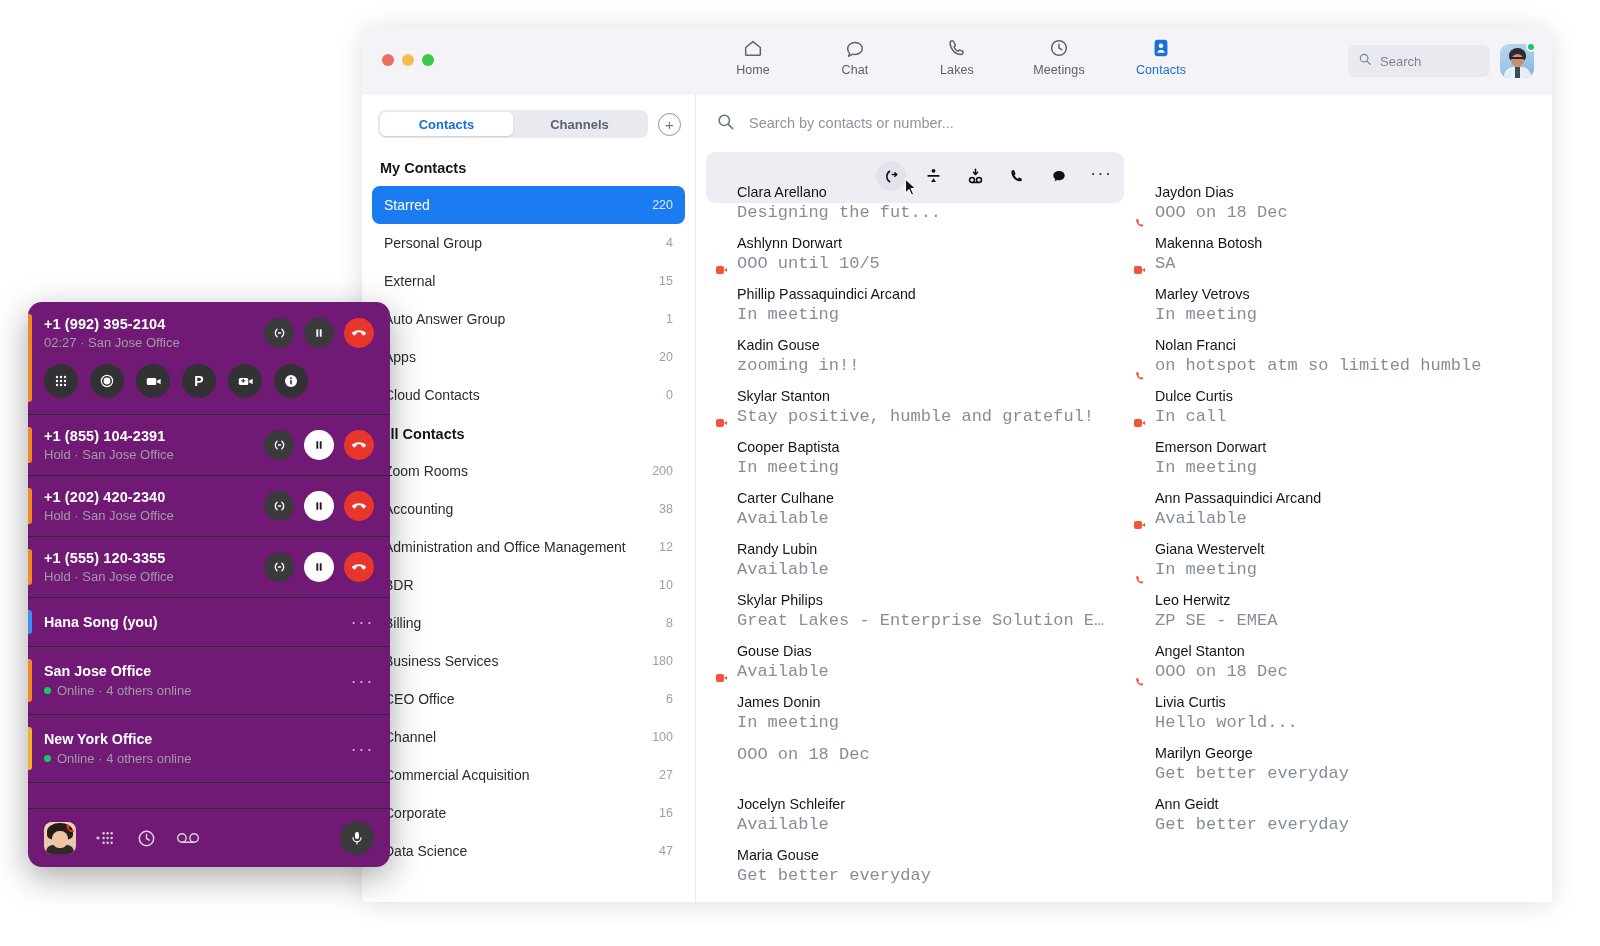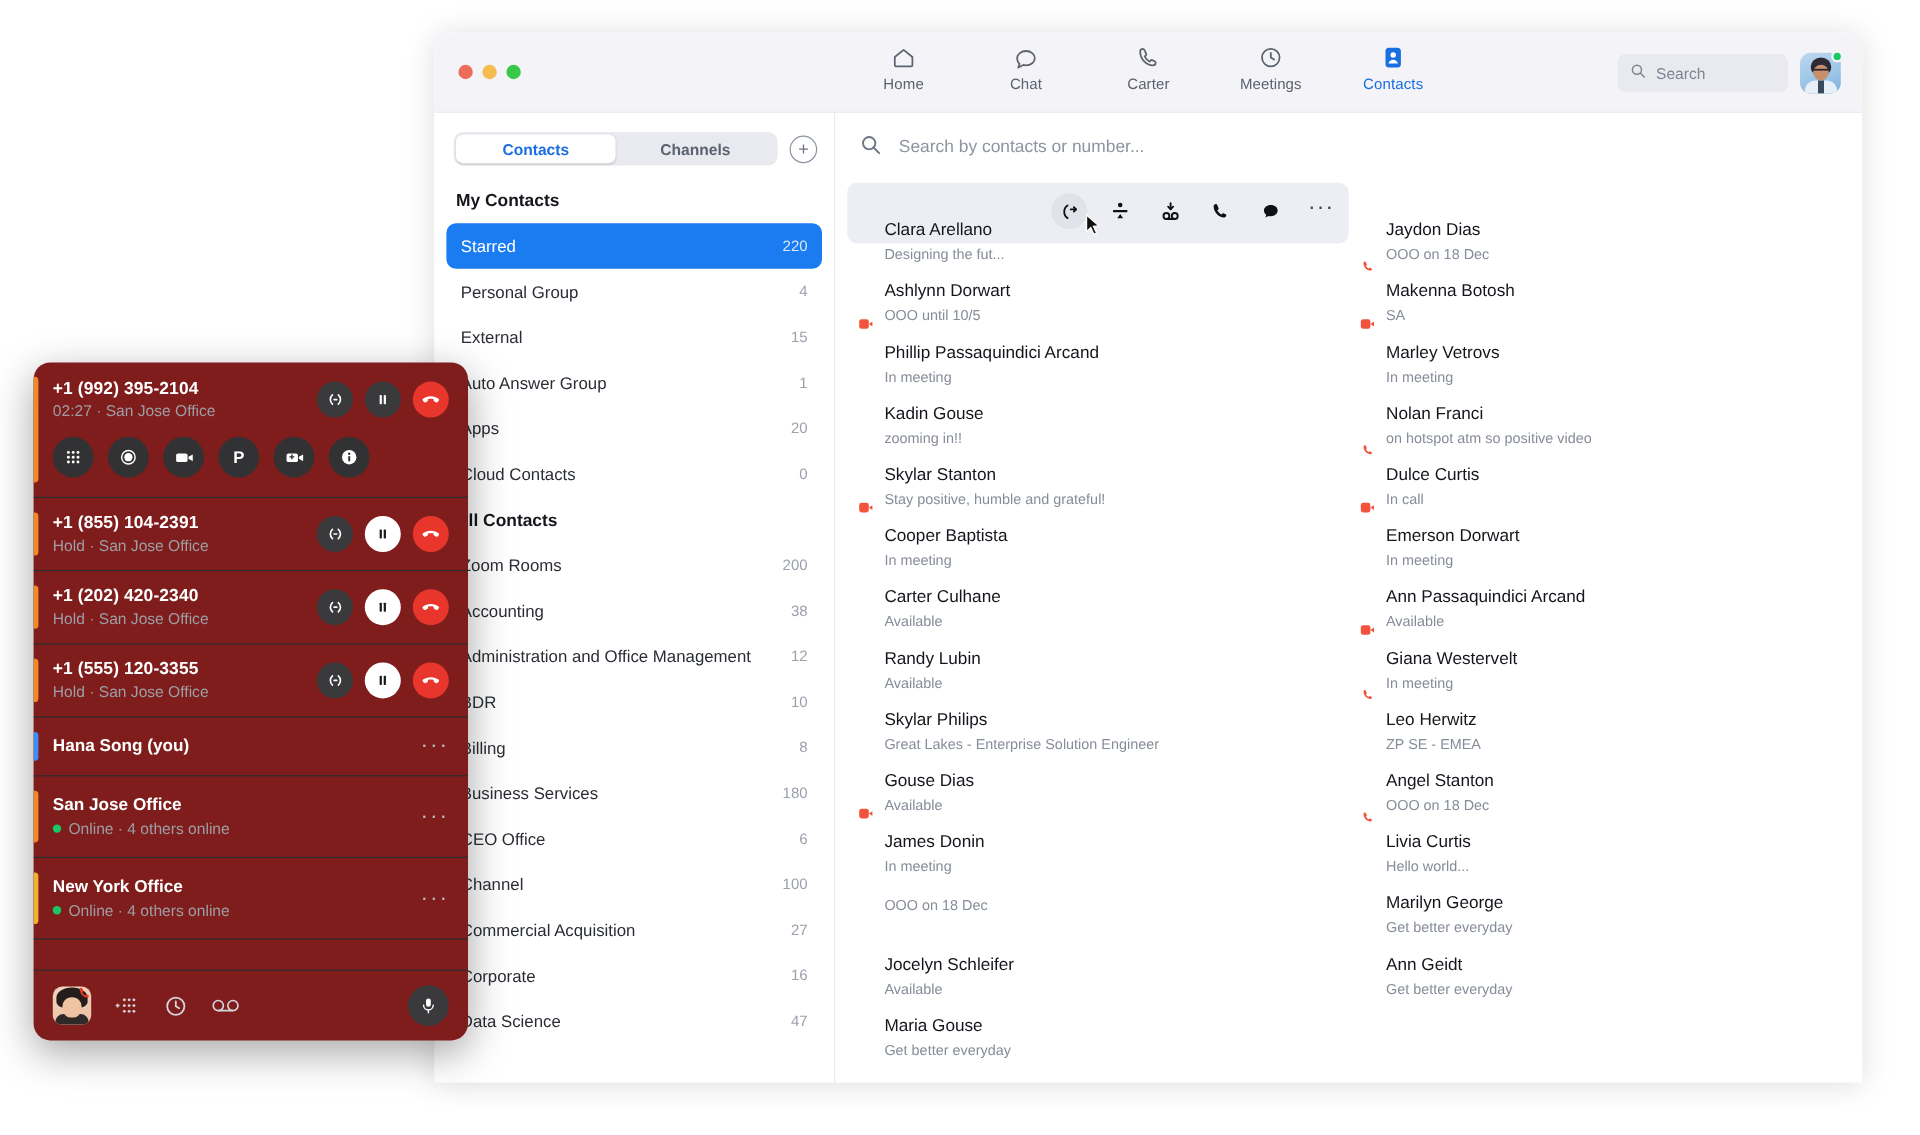--- a/index.html
+++ b/index.html
@@ -129,41 +129,41 @@
   .contact-row.hovered { background: #edeef3; }
   .st { flex: 0 0 12px; margin-top: 5px; height: 12px; position: relative; }
   .st-available { width: 9px; height: 9px; border-radius: 50%; background: #17c964; margin-top:1px; }
   .st-meeting { width: 11px; height: 8px; position: relative; margin-top: 2px; }
   .st-meeting i { position:absolute; left:0; top:0; width:8px; height:8px; border-radius:2px; background:#f2533d; display:block; }
   .st-meeting b { position:absolute; left:8px; top:1.5px; width:0; height:0;
     border-top:2.5px solid transparent; border-bottom:2.5px solid transparent; border-right:3.5px solid #f2533d; }
   .st-call { width: 12px; height: 12px; color: #f2533d; }
   .cinfo { min-width: 0; flex: 1; margin-top: 24px; }
   .cname { font-size: 14.3px; color: #14161c; white-space: nowrap; overflow: hidden; text-overflow: ellipsis; line-height: 19px; }
-  .cstatus { font-size: 12px; color: #868d99; white-space: nowrap; overflow: hidden; text-overflow: ellipsis; line-height: 19px; margin-top: 1px; }
+  .cstatus { font-size: 17px; color: #868d99; white-space: nowrap; overflow: hidden; text-overflow: ellipsis; line-height: 19px; margin-top: 1px; font-family: Liberation Mono, monospace; }
 
   .rowactions {
     position: absolute; left: 170px; top: 9px;
     display: flex; align-items: center; gap: 12px;
   }
   .act {
     width: 30px; height: 30px; border-radius: 50%;
     display: flex; align-items: center; justify-content: center;
     color: #0e1116; cursor: pointer;
   }
   .act.hl { background: #e2e3ea; }
   .act.more { font-size: 19px; color: #3b4049; letter-spacing: 1px; line-height: 0; padding-bottom: 6px;}
 
   .cursor-arrow { position: absolute; left: 198px; top: 26px; width: 14px; height: 20px; pointer-events:none; }
 
   
   .callpanel {
     position: absolute; left: 28px; top: 302px;
     width: 362px; height: 565px;
-    background: #7f1d1d; border-radius: 14px;
+    background: #701a75; border-radius: 14px;
     box-shadow: 0 10px 34px rgba(0,0,0,0.35);
     overflow: hidden; color: #fff;
     display: flex; flex-direction: column;
   }
   .call-item { position: relative; border-bottom: 1px solid #2c2c2e; }
   .edge { position: absolute; left: 0; top: 12px; bottom: 12px; width: 4px; border-radius: 0 3px 3px 0; }
   .edge.orange { background: #f08a24; }
   .edge.blue { background: #3d8ef5; }
   .edge.yellow { background: #f2b22e; }
 
@@ -229,21 +229,21 @@
               </svg>
           </span>
           <span class="nlabel">Chat</span>
         </div>
         <div class="navtab">
           <span>
             <svg width="22" height="22" viewBox="0 0 24 24" fill="none" stroke="currentColor" stroke-width="1.6" stroke-linecap="round" stroke-linejoin="round">
                 <path d="M7 4c-1.5 0-2.5 1-2.5 2.6 0 6.4 5.5 12.4 11.5 12.4 1.7 0 2.6-1 2.6-2.4 0-.6-.3-1-.9-1.3l-2.2-1c-.6-.3-1.1-.1-1.5.4l-.8 1c-2-1-3.6-2.7-4.6-4.8l1-.8c.5-.4.6-.9.4-1.5l-1-2.3C8.2 4.3 7.7 4 7 4z"></path>
               </svg>
           </span>
-          <span class="nlabel">Carter</span>
+          <span class="nlabel">Lakes</span>
         </div>
         <div class="navtab">
           <span>
             <svg width="22" height="22" viewBox="0 0 24 24" fill="none" stroke="currentColor" stroke-width="1.6" stroke-linecap="round" stroke-linejoin="round">
                 <circle cx="12" cy="12" r="8"></circle>
                 <path d="M12 7.8V12l3 1.8"></path>
               </svg>
           </span>
           <span class="nlabel">Meetings</span>
         </div>
@@ -537,21 +537,21 @@
                 <span class="st"><span class="st-meeting"><i></i><b></b></span></span>
                 <div class="cinfo">
                   <div class="cname">Marley Vetrovs</div>
                   <div class="cstatus">In meeting</div>
                 </div>
               </div>
               <div class="contact-row">
                 <span class="st"><span class="st-available"></span></span>
                 <div class="cinfo">
                   <div class="cname">Nolan Franci</div>
-                  <div class="cstatus">on hotspot atm so positive video</div>
+                  <div class="cstatus">on hotspot atm so limited humble</div>
                 </div>
               </div>
               <div class="contact-row">
                 <span class="st"><svg class="st-call" width="12" height="12" viewBox="0 0 24 24" fill="#f2533d">
                     <path d="M7 4c-1.5 0-2.5 1-2.5 2.6 0 6.4 5.5 12.4 11.5 12.4 1.7 0 2.6-1 2.6-2.4 0-.6-.3-1-.9-1.3l-2.2-1c-.6-.3-1.1-.1-1.5.4l-.8 1c-2-1-3.6-2.7-4.6-4.8l1-.8c.5-.4.6-.9.4-1.5l-1-2.3C8.2 4.3 7.7 4 7 4z"></path>
                   </svg></span>
                 <div class="cinfo">
                   <div class="cname">Dulce Curtis</div>
                   <div class="cstatus">In call</div>
                 </div>

